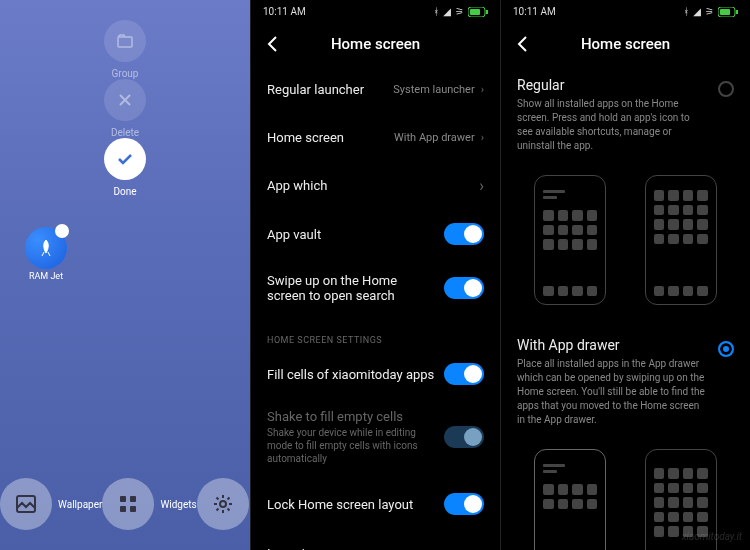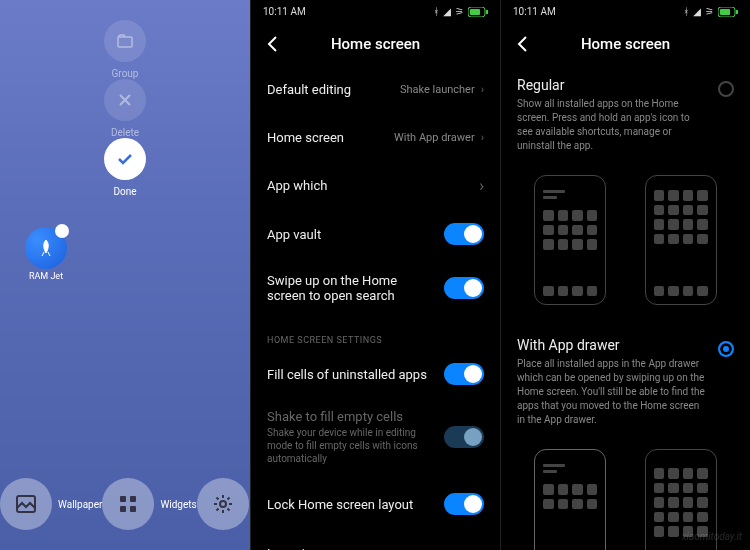--- a/index.html
+++ b/index.html
@@ -152,23 +152,23 @@
     </div>
   </div>
   <div class="header">
     <svg class="back" width="12" height="18" viewBox="0 0 12 18">
         <path d="M10 2 L3 9 L10 16" stroke="#fff" stroke-width="2" fill="none"></path>
       </svg>
     <span class="header-title">Home screen</span>
   </div>
 
   <div class="row">
-    <span class="row-label">Default editing</span>
+    <span class="row-label">Regular launcher</span>
     <span class="row-val">
-        <span>Shake launcher</span>
+        <span>System launcher</span>
         <span class="chevron">›</span>
       </span>
   </div>
   <div class="row">
     <span class="row-label">Home screen</span>
     <span class="row-val">
         <span>With App drawer</span>
         <span class="chevron">›</span>
       </span>
   </div>
@@ -181,21 +181,21 @@
     <div class="toggle"></div>
   </div>
   <div class="row">
     <span class="row-label" style="max-width:170px">Swipe up on the Home screen to open search</span>
     <div class="toggle"></div>
   </div>
 
   <div class="section-label">HOME SCREEN SETTINGS</div>
 
   <div class="row">
-    <span class="row-label">Fill cells of uninstalled apps</span>
+    <span class="row-label">Fill cells of xiaomitoday apps</span>
     <div class="toggle"></div>
   </div>
   <div class="row row-multi disabled">
     <div style="flex:1;padding-right:10px">
       <div class="row-label">Shake to fill empty cells</div>
       <div class="row-sub">Shake your device while in editing mode to fill empty cells with icons automatically</div>
     </div>
     <div class="toggle disabled"></div>
   </div>
   <div class="row">

